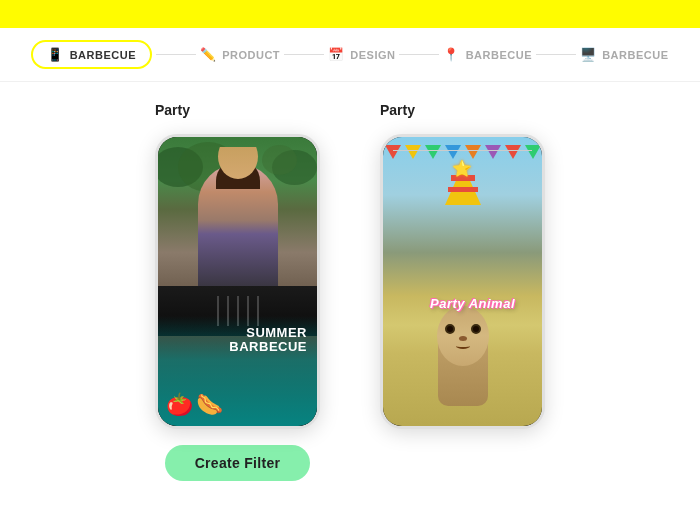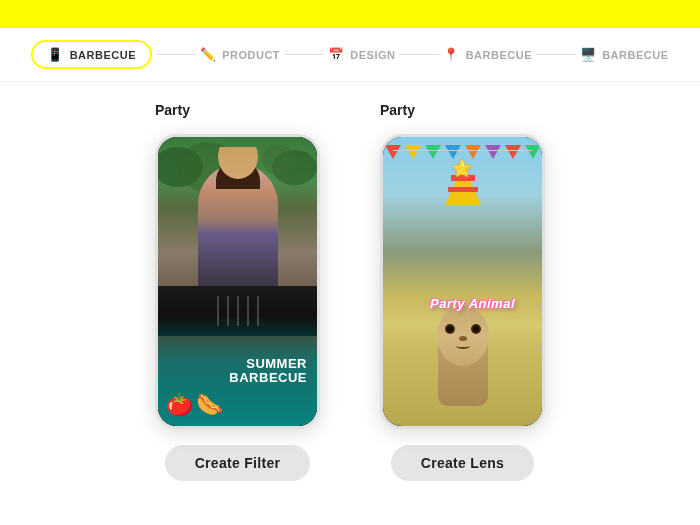--- a/index.html
+++ b/index.html
@@ -131,21 +131,21 @@
     .filter-overlay {
       position: absolute;
       bottom: 0;
       left: 0;
       right: 0;
       height: 110px;
       background: linear-gradient(to top, rgba(0,150,150,0.85) 0%, rgba(0,150,150,0.6) 60%, transparent 100%);
       display: flex;
       flex-direction: column;
       align-items: flex-end;
-      justify-content: center;
+      justify-content: flex-start;
       padding: 10px 10px 10px 40px;
     }
 
     .filter-text {
       color: #fff;
       font-size: 13px;
       font-weight: 900;
       text-align: right;
       line-height: 1.1;
       text-transform: uppercase;
@@ -411,21 +411,21 @@
       font-weight: 800;
       color: #fff;
       text-shadow: 1px 1px 0 #ff69b4, -1px -1px 0 #ff69b4, 2px 2px 4px rgba(0,0,0,0.3);
       font-style: italic;
       letter-spacing: 0.5px;
       margin-left: 20px;
     }
 
     
     .create-btn {
-      background: #e5e5e5;
+      background: #86efac;
       color: #222;
       border: none;
       border-radius: 25px;
       padding: 10px 30px;
       font-size: 14px;
       font-weight: 700;
       cursor: pointer;
       letter-spacing: 0.3px;
       white-space: nowrap;
     }
@@ -561,16 +561,15 @@
                 <div class="meerkat-mouth"></div>
               </div>
             </div>
           </div>
 
           <div class="party-animal-text">Party Animal</div>
         </div>
       </div>
     </div>
 
-    <button class="create-btn">Create Lens</button>
   </div>
 
 </div>
 
 </body></html>

